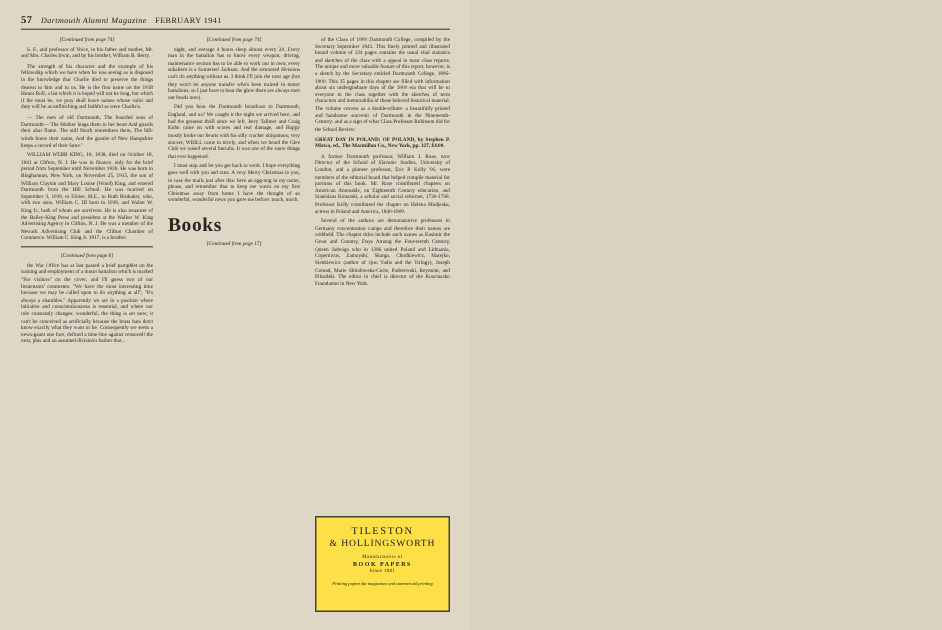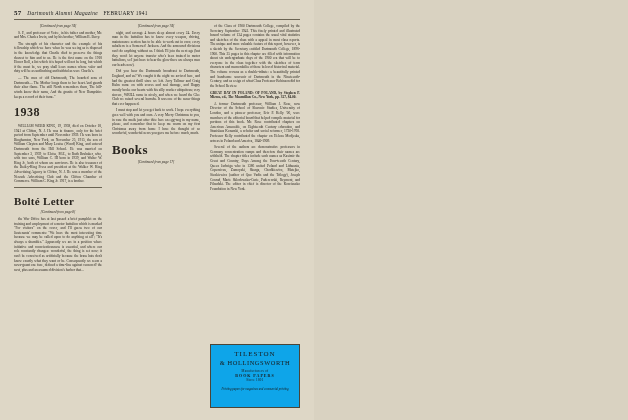--- a/index.html
+++ b/index.html
@@ -20,21 +20,21 @@
   .col p{margin:0 0 2px 0;text-indent:4px;}
   .col p.noind{text-indent:0;}
   .c1{left:14px;top:24px;width:88px;}
   .c2{left:112px;top:24px;width:88px;}
   .c3{left:210px;top:24px;width:90px;}
   .year{font-size:12px;font-weight:bold;margin:6px 0 3px 0;letter-spacing:.5px;}
   .bookhead{font-size:13px;font-weight:bold;margin:5px 0 2px 0;letter-spacing:.4px;}
   .bolte{font-family:"Liberation Serif",serif;font-size:11px;font-weight:bold;letter-spacing:.3px;margin:6px 0 2px 0;}
   .hr-thin{height:1px;background:#6b6453;margin:3px 0 3px 0;}
   
-  .tileston{position:absolute;left:210px;top:344px;width:90px;height:64px;border:1px solid #4b4538;background:#0ea5e9;text-align:center;padding-top:5px;box-sizing:border-box;}
+  .tileston{position:absolute;left:210px;top:344px;width:90px;height:64px;border:1px solid #4b4538;background:#fde047;text-align:center;padding-top:5px;box-sizing:border-box;}
   .tileston .n1{font-size:7px;letter-spacing:1px;}
   .tileston .n2{font-size:6.4px;letter-spacing:.6px;margin-top:1px;}
   .tileston .sub{font-size:3.2px;margin-top:3px;letter-spacing:.3px;}
   .tileston .sub b{font-size:4px;display:block;letter-spacing:1px;}
   .tileston .foot{font-size:3px;margin-top:6px;line-height:1.3;font-style:italic;}
   
   .rightpage{position:absolute;left:314px;top:0;width:314px;height:420px;background:#d9d2c1;}
 </style>
 </head>
 <body>
@@ -47,24 +47,22 @@
       <span class="ital">Dartmouth Alumni Magazine</span>
       <span style="margin-left:4px;">FEBRUARY 1941</span>
     </div>
     <div class="rule"></div>
 
     <div class="col c1">
       <p class="noind" style="font-style:italic;text-align:center;">[Continued from page 74]</p>
       <p>S. F., and professor of Voice, in his father and mother, Mr. and Mrs. Charles Irwin, and by his brother, William B. Berry.</p>
       <p>The strength of his character and the example of his fellowship which we have when he was seeing as is disposed in the knowledge that Charlie died to preserve the things dearest to him and to us. He is the first name on the 1918 Honor Roll, a list which it is hoped will not be long, but which if the must be, we pray shall leave names whose valor and duty will be as unflinching and faithful as were Charlie's.</p>
       <p>— The men of old Dartmouth, The hoarded sons of Dartmouth— The Mother longs them to her heart And guards their altar flame. The still North remembers them, The hill-winds know their name, And the granite of New Hampshire keeps a record of their fame."</p>
-      <div class="year">1938</div>
       <p>WILLIAM WEBB KING, 19, 1938, died on October 18, 1941 at Clifton, N. J. He was in finance, only for the brief period from September until November 1939. He was born in Binghamton, New York, on November 25, 1915, the son of William Clayton and Mary Louise (Wood) King, and entered Dartmouth from the Hill School. He was married on September 3, 1939, to Eloise, M.E., to Ruth Brubaker, who, with two sons, William C. III born in 1939, and Walter W. King Jr., both of whom are survivors. He is also treasurer of the Bailey-King Press and president at the Walker W. King Advertising Agency in Clifton, N. J. He was a member of the Newark Advertising Club and the Clifton Chamber of Commerce. William C. King Jr. 1917, is a brother.</p>
       <div class="hr-thin"></div>
-      <div class="bolte">Bolté Letter</div>
       <p class="noind" style="font-style:italic;text-align:center;">[Continued from page 8]</p>
       <p>the War Office has at last passed a brief pamphlet on the training and employment of a motor battalion which is marked "For visitors" on the cover, and I'll guess two of our lieutenants' comments: "We have the most interesting time because we may be called upon to do anything at all"; "It's always a shambles." Apparently we are in a position where initiative and conscientiousness is essential, and where our role constantly changes: wonderful, the thing is set now; it can't be conceived as artificially because the brass hats don't know exactly what they want or be. Consequently we seem a news-gaunt one face, defined a time-line against censored! the next, plus and an assumed division's harbor that...</p>
     </div>
 
     <div class="col c2">
       <p class="noind" style="font-style:italic;text-align:center;">[Continued from page 74]</p>
       <p>night, and average 4 hours sleep almost every 24. Every man in the battalion has to know every weapon, driving, maintenance section has to be able to work out in own; every subaltern is a Somerset! Jackson. And the armoured divisions can't do anything without us. I think I'll join the next age (but they won't let anyone transfer who's been trained in motor battalions, so I just have to bear the glow there are always men our heads now).</p>
       <p>Did you hear the Dartmouth broadcast to Dartmouth, England, and us? We caught it the night we arrived here, and had the greatest thrill since we left. Jerry Tallmer and Craig Kuhn came on with scores and real damage, and Happy mostly broke our hearts with his silly cracker ubiquitous; very sincere, WRILL came in nicely, and when we heard the Glee Club we raised several hurrahs. It was one of the saner things that ever happened.</p>
       <p>I must stop and let you get back to work. I hope everything goes well with you and ours. A very Merry Christmas to you, in case the mails just after this: here an egg-nog in my name, please, and remember that to keep me warm on my first Christmas away from home I have the thought of so wonderful, wonderful news you gave me before: much, much.</p>
       <div class="bookhead">Books</div>

